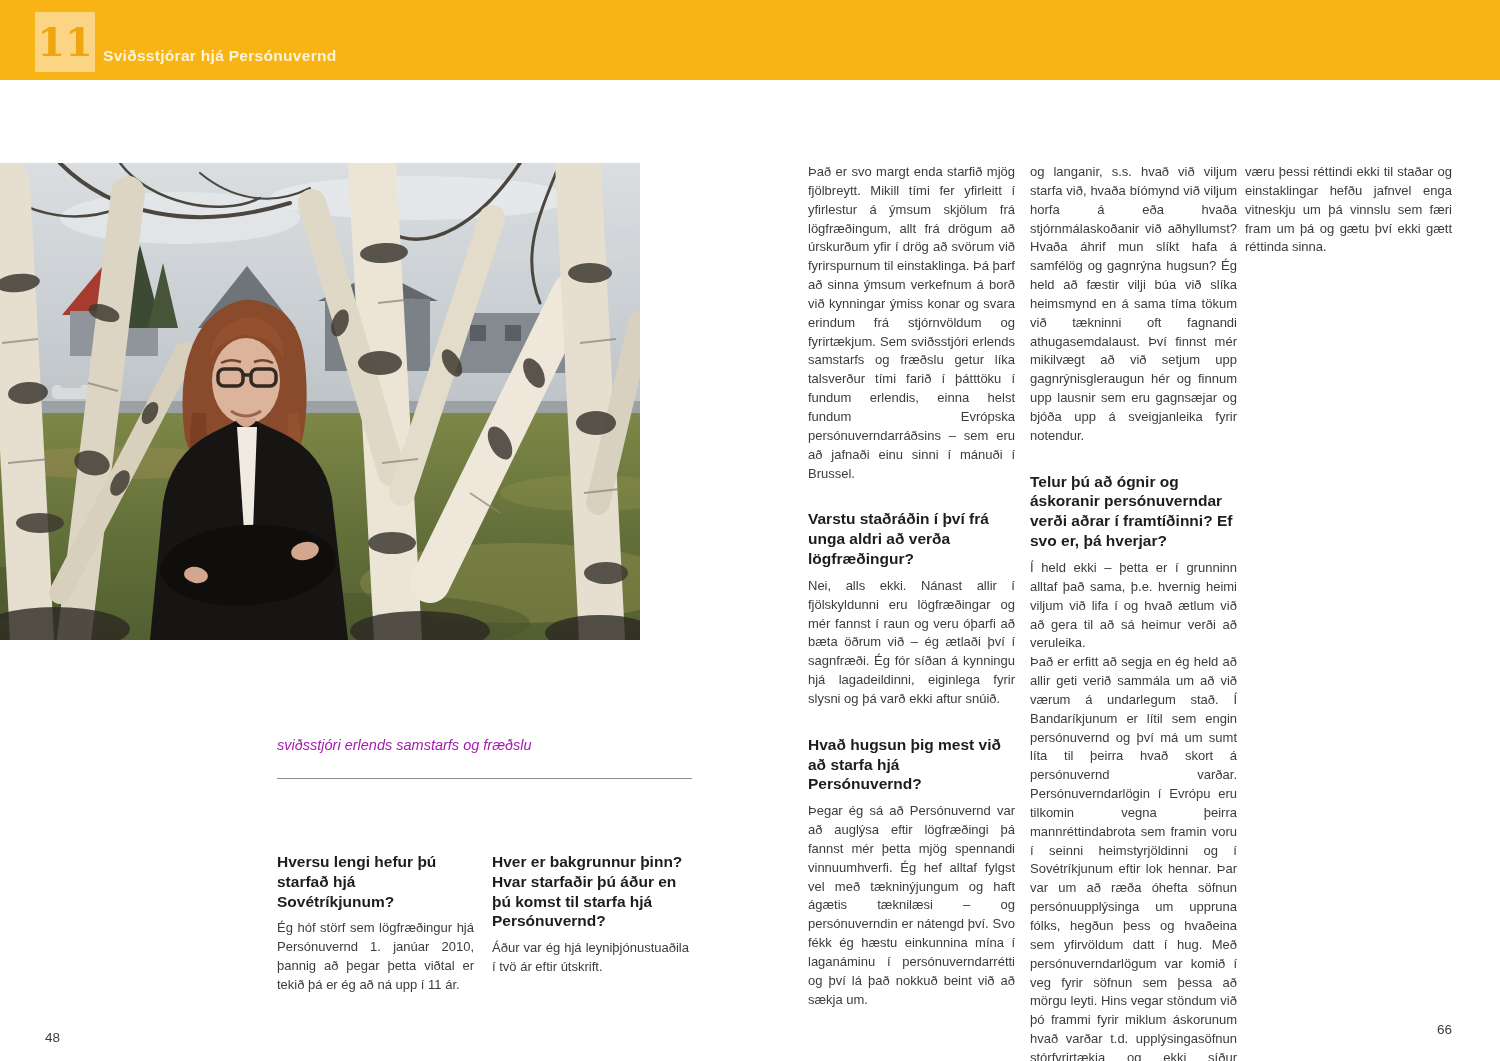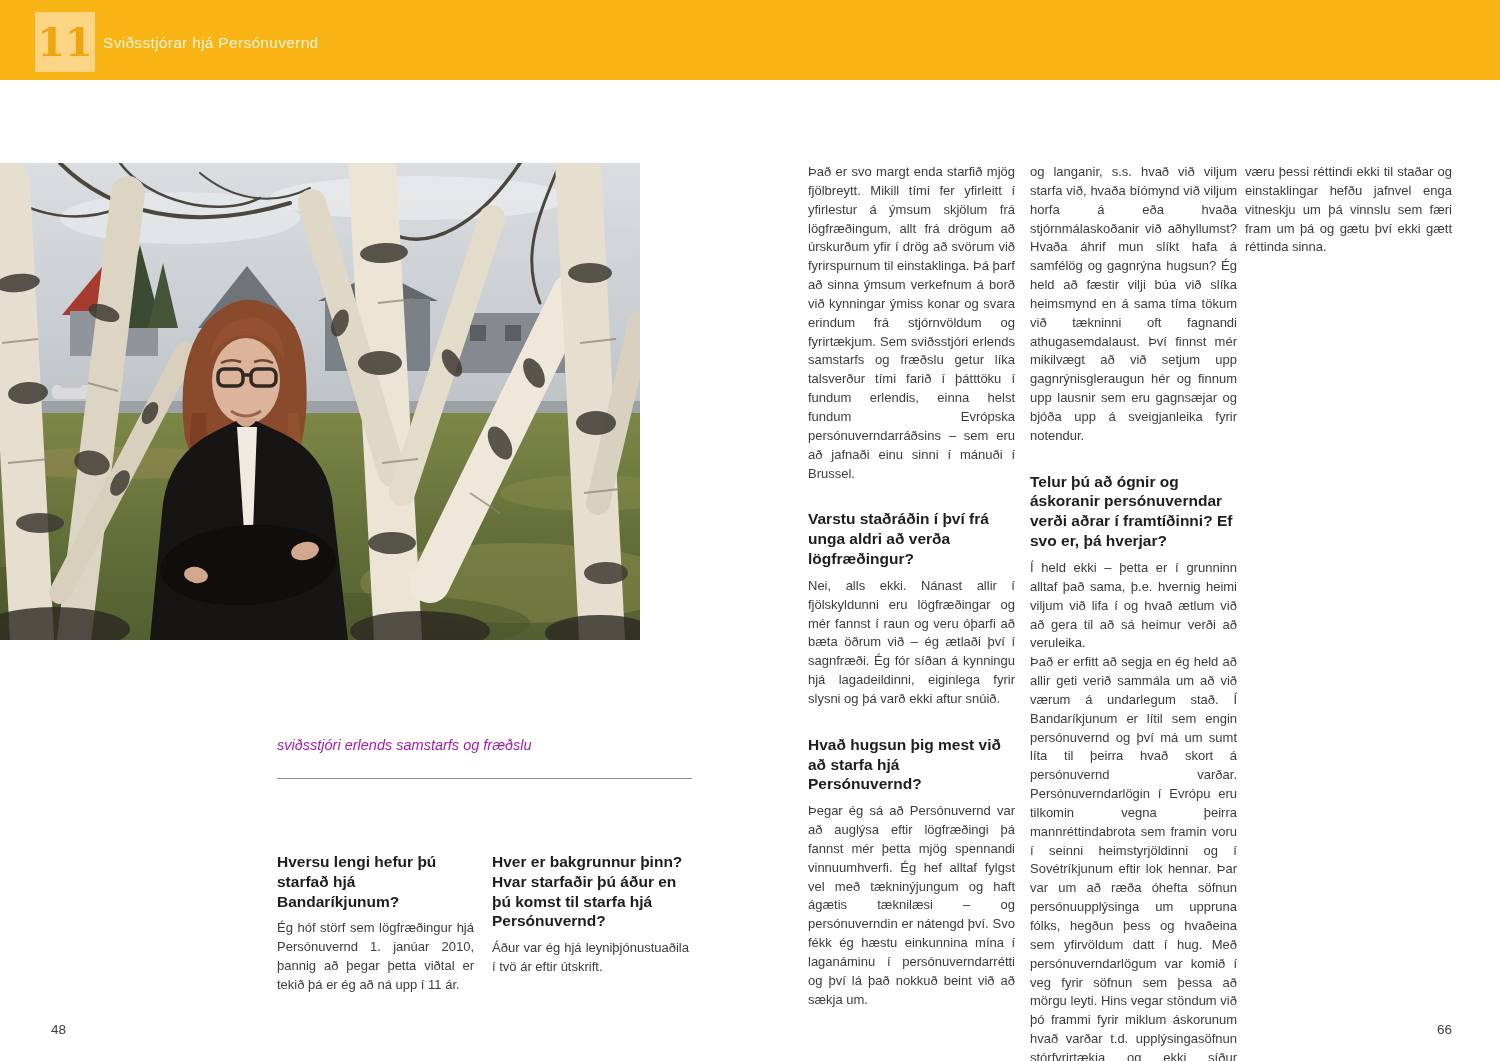--- a/index.html
+++ b/index.html
@@ -12,23 +12,23 @@
 
   
   .topbar { position:absolute; left:0; top:0; width:1500px; height:80px; background:#F8B414; }
   .num-box {
     position:absolute; left:35px; top:12px; width:60px; height:60px;
     background:#FBD584; display:flex; align-items:center; justify-content:center;
     font-family:"DejaVu Serif", serif; font-weight:bold; font-size:40px; color:#EFA50D;
     line-height:1;
   }
   .chapter-title {
-    position:absolute; left:103px; top:3px; height:80px; margin:0;
+    position:absolute; left:103px; top:16px; height:80px; margin:0;
     display:flex; align-items:center;
-    color:#FDF4DC; font-size:15.5px; font-weight:normal; letter-spacing:.3px;
+    color:#FDF4DC; font-size:15.5px; font-weight:bold; letter-spacing:.3px;
   }
 
   
   .photo { position:absolute; left:0; top:163px; width:640px; height:477px; overflow:hidden; background:#c9cdd1; }
   .photo svg { display:block; width:100%; height:100%; }
 
   
   .caption { position:absolute; left:277px; top:735px; width:420px; }
   .caption-name { font-size:17px; font-weight:bold; color:#1d1d1b; line-height:1.2; }
   .caption-role { font-size:14.5px; font-style:italic; color:#a21caf; margin-top:2px; }
@@ -44,21 +44,21 @@
   .qa-col .a { line-height:1.45; text-align:justify; margin:0 0 0 0; }
 
   #col-left-1 { left:277px; top:852px; width:197px; }
   #col-left-2 { left:492px; top:852px; width:197px; }
   #col-right-1 { left:808px;  top:163px; width:207px; }
   #col-right-2 { left:1030px; top:163px; width:207px; }
   #col-right-3 { left:1245px; top:163px; width:207px; }
 
   
   .page-num { position:absolute; top:1022px; font-size:13.5px; color:#3c3c3b; }
-  #pn-left  { left:51px; }
+  #pn-left  { left:45px;margin-top:8px; }
   #pn-right { left:1437px; }
 </style>
 </head>
 <body>
 
 <header class="topbar">
   <div class="num-box">
     <span>11</span>
   </div>
   <h1 class="chapter-title">Sviðsstjórar hjá Persónuvernd</h1>
@@ -204,21 +204,21 @@
     <ellipse cx="600" cy="470" rx="55" ry="18" fill="#2c2822" opacity="0.8"></ellipse>
   </svg>
 </div>
 
 <div class="caption">
   <div class="caption-role">sviðsstjóri erlends samstarfs og fræðslu</div>
   <div class="caption-rule"></div>
 </div>
 
 <div class="qa-col" id="col-left-1">
-    <div class="q">Hversu lengi hefur þú starfað hjá Bandaríkjunum?</div>
+    <div class="q">Hversu lengi hefur þú starfað hjá Sovétríkjunum?</div>
     <div class="a">Ég hóf störf sem lögfræðingur hjá Persónuvernd 1. janúar 2010, þannig að þegar þetta viðtal er tekið þá er ég að ná upp í 11 ár.</div>
   </div>
 <div class="qa-col" id="col-left-2">
     <div class="q">Hver er bakgrunnur þinn? Hvar starfaðir þú áður en þú komst til starfa hjá Persónuvernd?</div>
     <div class="a">Áður var ég hjá leyniþjónustuaðila í tvö ár eftir útskrift.</div>
   </div>
 <div class="qa-col" id="col-right-1">
     <div class="a">Það er svo margt enda starfið mjög fjölbreytt. Mikill tími fer yfirleitt í yfirlestur á ýmsum skjölum frá lögfræðingum, allt frá drögum að úrskurðum yfir í drög að svörum við fyrirspurnum til einstaklinga. Þá þarf að sinna ýmsum verkefnum á borð við kynningar ýmiss konar og svara erindum frá stjórnvöldum og fyrirtækjum. Sem sviðsstjóri erlends samstarfs og fræðslu getur líka talsverður tími farið í þátttöku í fundum erlendis, einna helst fundum Evrópska persónuverndarráðsins – sem eru að jafnaði einu sinni í mánuði í Brussel.</div>
     <div class="q">Varstu staðráðin í því frá unga aldri að verða lögfræðingur?</div>
     <div class="a">Nei, alls ekki. Nánast allir í fjölskyldunni eru lögfræðingar og mér fannst í raun og veru óþarfi að bæta öðrum við – ég ætlaði því í sagnfræði. Ég fór síðan á kynningu hjá lagadeildinni, eiginlega fyrir slysni og þá varð ekki aftur snúið.</div>

